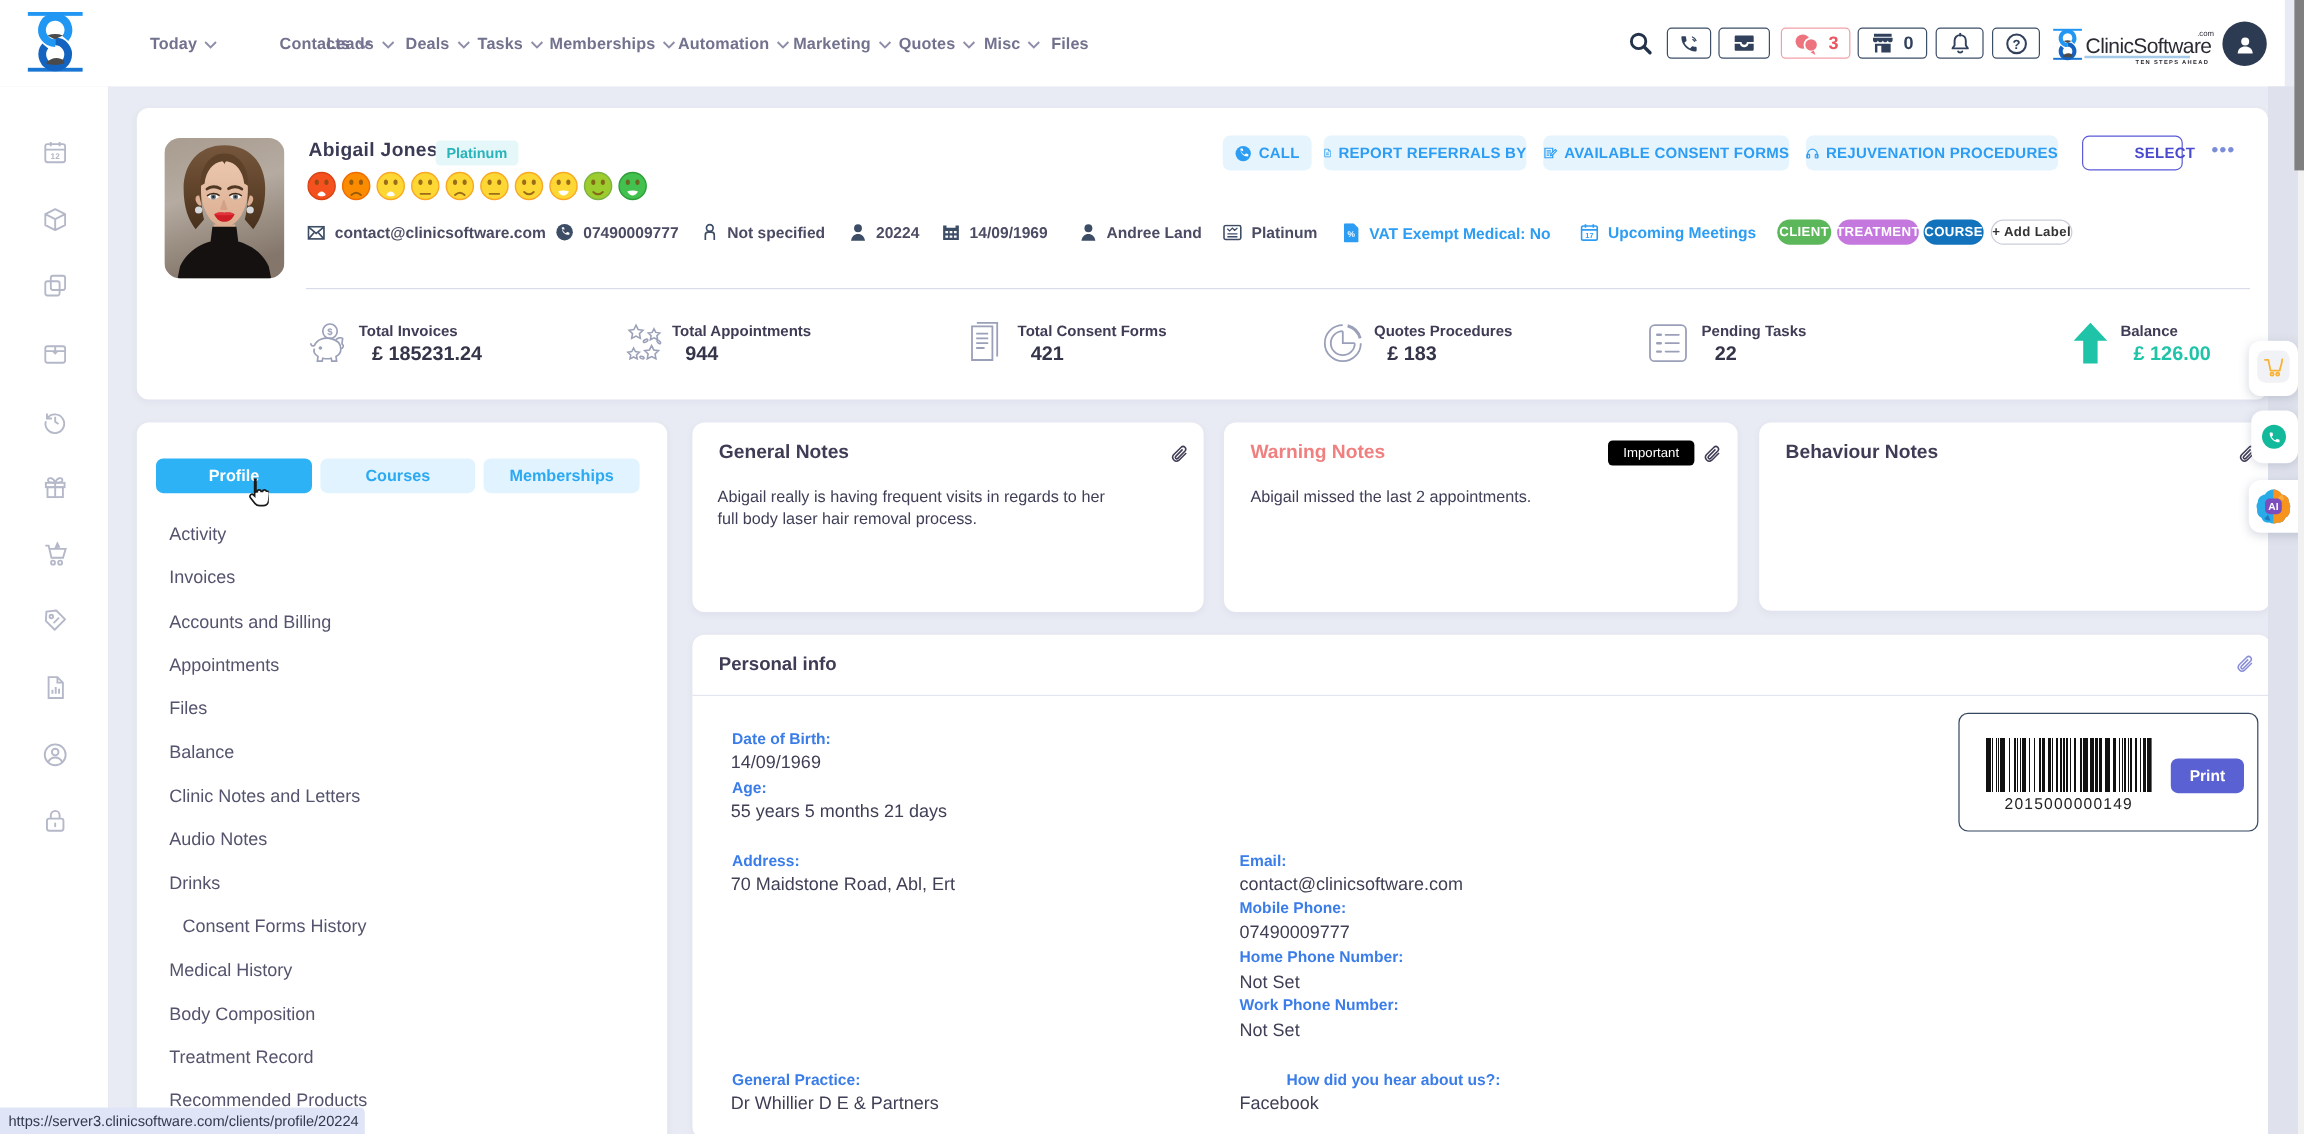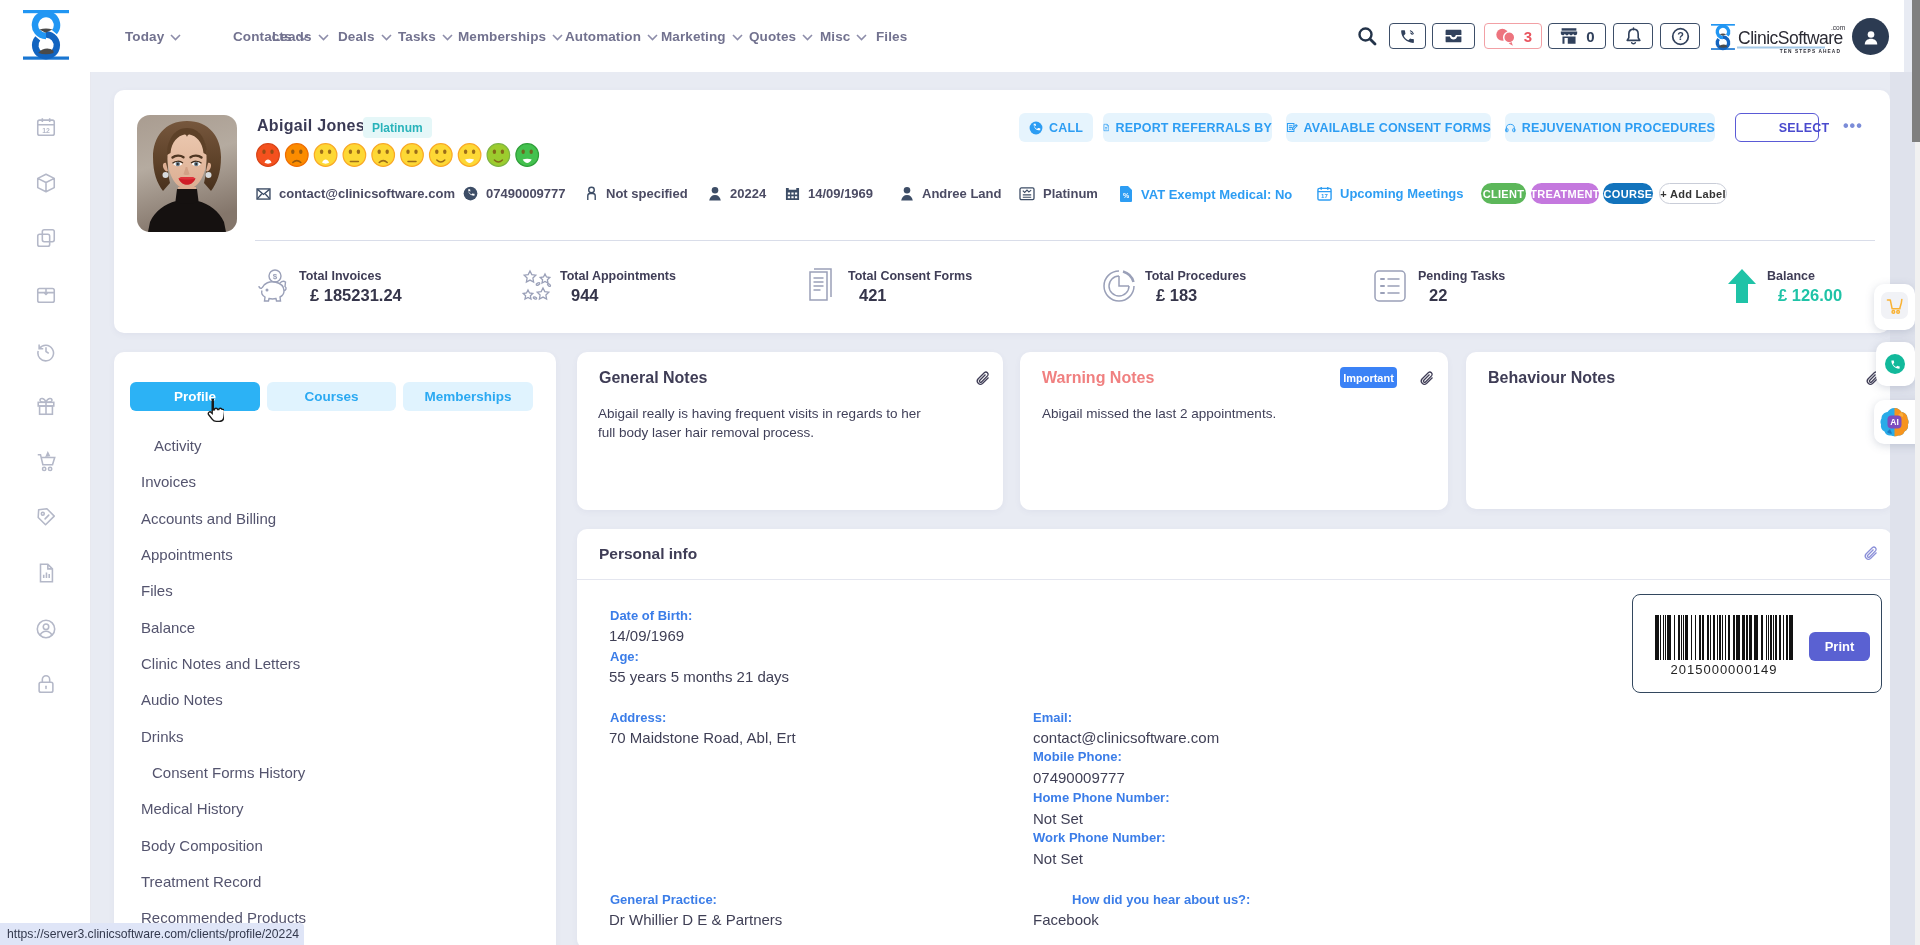--- a/index.html
+++ b/index.html
@@ -432,21 +432,21 @@
     <path d="M8 2 h17 l0 28" fill="none"></path>
     <path d="M7.5 11 h10 M7.5 15 h10 M7.5 19 h10 M7.5 23 h7"></path>
   </svg>
   <div class="stat-label" style="left:734px; top:179px;">Total Consent Forms</div>
   <div class="stat-value" style="left:734px; top:196px;">421</div>
   <svg class="abs" style="left:986px; top:177px;" width="38" height="38" viewBox="0 0 38 38" fill="none" stroke="#9aa0b8" stroke-width="1.5">
     <path d="M19 4 a15 15 0 1 0 15 15"></path>
     <path d="M19 9 a10 10 0 1 0 10 10 M19 9 v10 h10"></path>
     <path d="M23 4.5 a15 15 0 0 1 10.5 10.5" stroke-width="2.5"></path>
   </svg>
-  <div class="stat-label" style="left:1031px; top:179px;">Total Procedures</div>
+  <div class="stat-label" style="left:1031px; top:179px;">Quotes Procedures</div>
   <div class="stat-value" style="left:1031px; top:196px;">£ 183</div>
   <svg class="abs" style="left:1259px; top:179px;" width="34" height="34" viewBox="0 0 34 34" fill="none" stroke="#9aa0b8" stroke-width="1.5">
     <rect x="2" y="2" width="30" height="30" rx="4"></rect>
     <path d="M8 10 h3 M8 17 h3 M8 24 h3" stroke-width="2" stroke-linecap="round"></path>
     <path d="M15 10 h11 M15 17 h11 M15 24 h11" stroke-linecap="round"></path>
   </svg>
   <div class="stat-label" style="left:1304px; top:179px;">Pending Tasks</div>
   <div class="stat-value" style="left:1304px; top:196px;">22</div>
   <svg class="abs" style="left:1612px; top:177px;" width="32" height="38" viewBox="0 0 32 38">
     <path d="M16 2 L30 17 H22 V36 H10 V17 H2 Z" fill="#1fc3a7"></path>
@@ -455,21 +455,21 @@
   <div class="stat-value" style="left:1653px; top:196px; color:#1fc3a7;">£ 126.00</div>
 </div>
 
 <div class="card" id="left-card" style="left:114px; top:352px; width:442px; height:600px; border-radius:10px 10px 0 0;">
   <div class="tab" style="left:16px; width:130px; background:#2cb2f5; color:#fff;">Profile</div>
   <div class="tab" style="left:153px; width:129px; background:#e0f3fe; color:#2ba9f2;">Courses</div>
   <div class="tab" style="left:289px; width:130px; background:#e0f3fe; color:#2ba9f2;">Memberships</div>
   <svg class="abs" style="left:90px; top:46px;" width="20" height="26" viewBox="0 0 20 26">
     <path d="M7.5 1.5 c1 0 1.8.8 1.8 1.8 V12 l1.1-.2 c0-.9.7-1.6 1.6-1.6 .8 0 1.5.5 1.6 1.3 h1.2 c.1-.8.8-1.3 1.6-1.3 .8 0 1.4.5 1.6 1.2 h1 c1 0 1.7.8 1.6 1.8 l-.7 6 c-.3 2.3-1.9 4.2-4.6 4.2 h-3 c-1.6 0-3-.6-4-2 l-3.6-4.6 c-.7-.9-.5-2 .3-2.6 .7-.5 1.6-.4 2.2.2 l1 1 V3.3 c0-1 .8-1.8 1.8-1.8 z" fill="#fff" stroke="#1a1a1a" stroke-width="1.4"></path>
   </svg>
-  <div class="menu-item" style="top:85px; left:27px;margin-left:13px;">Activity</div>
+  <div class="menu-item" style="top:85px; left:27px;">Activity</div>
   <div class="menu-item" style="top:121px; left:27px;">Invoices</div>
   <div class="menu-item" style="top:158px; left:27px;">Accounts and Billing</div>
   <div class="menu-item" style="top:194px; left:27px;">Appointments</div>
   <div class="menu-item" style="top:230px; left:27px;">Files</div>
   <div class="menu-item" style="top:267px; left:27px;">Balance</div>
   <div class="menu-item" style="top:303px; left:27px;">Clinic Notes and Letters</div>
   <div class="menu-item" style="top:339px; left:27px;">Audio Notes</div>
   <div class="menu-item" style="top:376px; left:27px;">Drinks</div>
   <div class="menu-item" style="top:412px; left:38px;">Consent Forms History</div>
   <div class="menu-item" style="top:448px; left:27px;">Medical History</div>
@@ -480,21 +480,21 @@
 
 <div class="card" id="note1" style="left:577px; top:352px; width:426px; height:158px;">
   <div class="abs" style="left:22px; top:17px; font-size:16px; font-weight:700; color:#3f3d56;">General Notes</div>
   <svg class="abs" style="left:398px; top:18px;" width="16" height="17" viewBox="0 0 16 17" fill="none" stroke="#3f3d56" stroke-width="1.3">
       <path d="M13.5 7.5 L7.5 13.5 a3.2 3.2 0 0 1 -4.5-4.5 L9.5 2.5 a2.3 2.3 0 0 1 3.2 3.2 L6.5 12 a1.2 1.2 0 0 1 -1.7-1.7 L10.5 4.5"></path>
     </svg>
   <div class="note-body" style="left:21px; top:53px; white-space:nowrap;">Abigail really is having frequent visits in regards to her<br>full body laser hair removal process.</div>
 </div>
 <div class="card" id="note2" style="left:1020px; top:352px; width:428px; height:158px;">
   <div class="abs" style="left:22px; top:17px; font-size:16px; font-weight:700; color:#f08080;">Warning Notes</div>
-  <div class="abs" style="left:320px; top:15px; width:57px; height:21px; background:#3b82f6; border-radius:4px; color:#fff; font-size:11px; font-weight:700; display:flex; align-items:center; justify-content:center;">Important</div>
+  <div class="abs" style="left:320px; top:15px; width:72px; height:21px; background:#000000; border-radius:4px; color:#fff; font-size:11px; font-weight:400; display:flex; align-items:center; justify-content:center;">Important</div>
   <svg class="abs" style="left:399px; top:18px;" width="16" height="17" viewBox="0 0 16 17" fill="none" stroke="#3f3d56" stroke-width="1.3">
       <path d="M13.5 7.5 L7.5 13.5 a3.2 3.2 0 0 1 -4.5-4.5 L9.5 2.5 a2.3 2.3 0 0 1 3.2 3.2 L6.5 12 a1.2 1.2 0 0 1 -1.7-1.7 L10.5 4.5"></path>
     </svg>
   <div class="note-body" style="left:22px; top:53px; width:340px;">Abigail missed the last 2 appointments.</div>
 </div>
 <div class="card" id="note3" style="left:1466px; top:352px; width:426px; height:157px;">
   <div class="abs" style="left:22px; top:17px; font-size:16px; font-weight:700; color:#3f3d56;">Behaviour Notes</div>
   <svg class="abs" style="left:399px; top:18px;" width="16" height="17" viewBox="0 0 16 17" fill="none" stroke="#3f3d56" stroke-width="1.3">
       <path d="M13.5 7.5 L7.5 13.5 a3.2 3.2 0 0 1 -4.5-4.5 L9.5 2.5 a2.3 2.3 0 0 1 3.2 3.2 L6.5 12 a1.2 1.2 0 0 1 -1.7-1.7 L10.5 4.5"></path>
     </svg>

